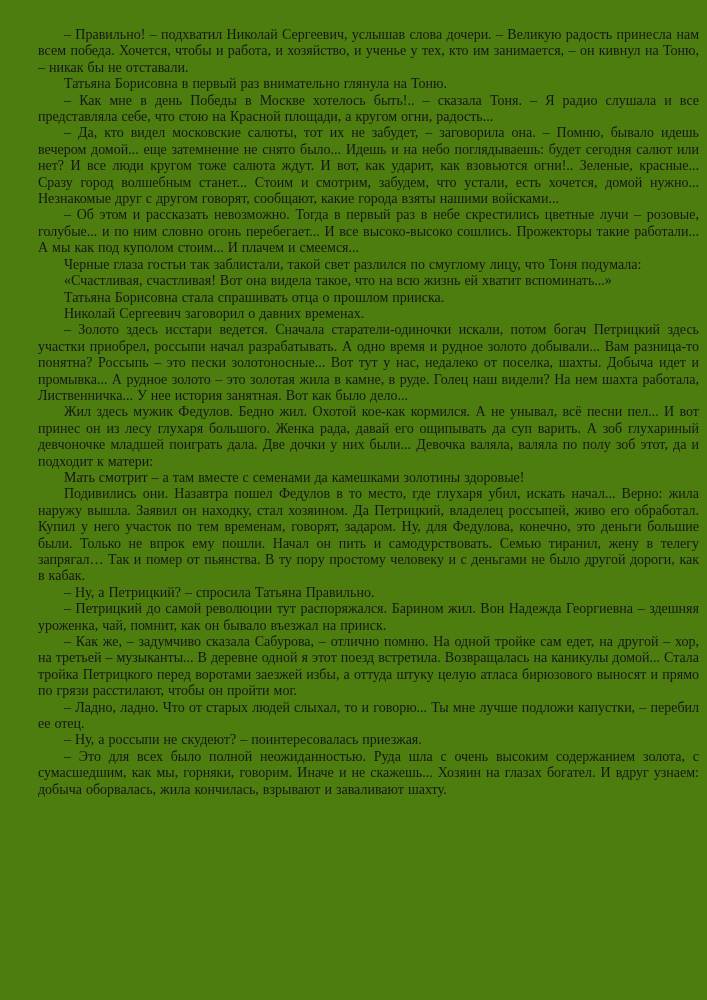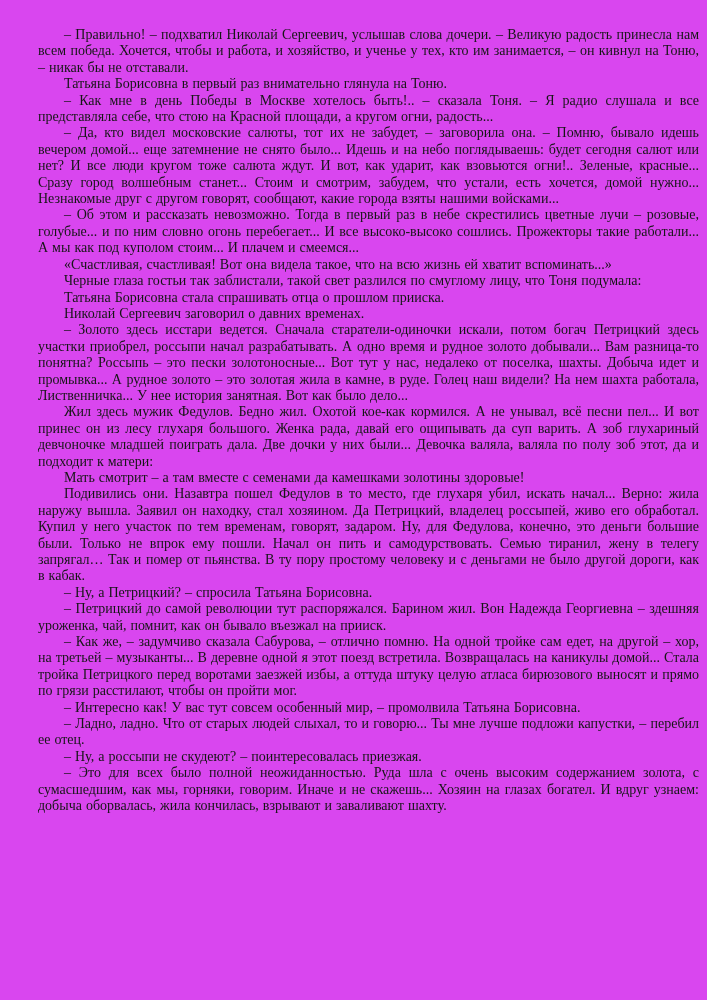--- a/index.html
+++ b/index.html
@@ -9,21 +9,21 @@
   }
   body {
     width: 707px;
     height: 1000px;
     overflow: hidden;
   }
   .page {
     box-sizing: border-box;
     width: 707px;
     height: 1000px;
-    background: #d946ef;
+    background: #4d7c0f;
     padding: 27px 8px 10px 38px;
     font-family: "Liberation Serif", "DejaVu Serif", serif;
     font-size: 14px;
     line-height: 16.4px;
     color: #161616;
     text-align: justify;
     -webkit-font-smoothing: antialiased;
   }
   .page p {
     margin: 0;
@@ -34,28 +34,27 @@
 </style>
 </head>
 <body>
 
 <div class="page">
   <p>– Правильно! –  подхватил Николай Сергеевич, услышав слова дочери. –  Великую радость принесла нам всем победа. Хочется, чтобы и работа, и хозяйство, и ученье у тех, кто им занимается, – он кивнул на Тоню, –  никак бы не отставали.</p>
   <p>Татьяна Борисовна в первый раз внимательно глянула на Тоню.</p>
   <p>– Как мне в день Победы в Москве хотелось быть!.. –  сказала Тоня. –  Я радио слушала и все представляла себе, что стою на Красной площади, а кругом огни, радость...</p>
   <p>– Да, кто видел московские салюты, тот их не забудет, –  заговорила она. –  Помню, бывало идешь вечером домой... еще затемнение не снято было... Идешь и на небо поглядываешь: будет сегодня салют или нет? И все люди кругом тоже салюта ждут. И вот, как ударит, как взовьются огни!.. Зеленые, красные... Сразу город волшебным станет... Стоим и смотрим, забудем, что устали, есть хочется, домой нужно... Незнакомые друг с другом говорят, сообщают, какие города взяты нашими войсками...</p>
   <p>– Об этом и рассказать невозможно. Тогда в первый раз в небе скрестились цветные лучи – розовые, голубые... и по ним словно огонь перебегает... И все высоко-высоко сошлись. Прожекторы такие работали... А мы как под куполом стоим... И плачем и смеемся...</p>
+  <p>Черные глаза гостьи так заблистали, такой свет разлился по смуглому лицу, что Тоня подумала:</p>
   <p>«Счастливая, счастливая! Вот она видела такое, что на всю жизнь ей хватит вспоминать...»</p>
-  <p>Черные глаза гостьи так заблистали, такой свет разлился по смуглому лицу, что Тоня подумала:</p>
   <p>Татьяна Борисовна стала спрашивать отца о прошлом прииска.</p>
   <p>Николай Сергеевич заговорил о давних временах.</p>
   <p>– Золото здесь исстари ведется. Сначала старатели-одиночки искали, потом богач Петрицкий здесь участки приобрел, россыпи начал разрабатывать. А одно время и рудное золото добывали... Вам разница-то понятна? Россыпь –  это пески золотоносные... Вот тут у нас, недалеко от поселка, шахты. Добыча идет и промывка... А рудное золото –  это золотая жила в камне, в руде. Голец наш видели? На нем шахта работала, Лиственничка... У нее история занятная. Вот как было дело...</p>
   <p>Жил здесь мужик Федулов. Бедно жил. Охотой кое-как кормился. А не унывал, всё песни пел... И вот принес он из лесу глухаря большого. Женка рада, давай его ощипывать да суп варить. А зоб глухариный девчоночке младшей поиграть дала. Две дочки у них были... Девочка валяла, валяла по полу зоб этот, да и подходит к матери:</p>
   <p>Мать смотрит –  а там вместе с семенами да камешками золотины здоровые!</p>
   <p>Подивились они. Назавтра пошел Федулов в то место, где глухаря убил, искать начал... Верно: жила наружу вышла. Заявил он находку, стал хозяином. Да Петрицкий, владелец россыпей, живо его обработал. Купил у него участок по тем временам, говорят, задаром. Ну, для Федулова, конечно, это деньги большие были. Только не впрок ему пошли. Начал он пить и самодурствовать. Семью тиранил, жену в телегу запрягал… Так и помер от пьянства. В ту пору простому человеку и с деньгами не было другой дороги, как в кабак.</p>
-  <p>– Ну, а Петрицкий? –  спросила Татьяна Борисовна.</p>
+  <p>– Ну, а Петрицкий? –  спросила Татьяна Правильно.</p>
   <p>– Петрицкий до самой революции тут распоряжался. Барином жил. Вон Надежда Георгиевна – здешняя уроженка, чай, помнит, как он бывало въезжал на прииск.</p>
   <p>– Как же, –  задумчиво сказала Сабурова, –  отлично помню. На одной тройке сам едет, на другой –  хор, на третьей –  музыканты... В деревне одной я этот поезд встретила. Возвращалась на каникулы домой... Стала тройка Петрицкого перед воротами заезжей избы, а оттуда штуку целую атласа бирюзового выносят и прямо по грязи расстилают, чтобы он пройти мог.</p>
-  <p>– Интересно как! У вас тут совсем особенный мир, –  промолвила Татьяна Борисовна.</p>
   <p>– Ладно, ладно. Что от старых людей слыхал, то и говорю... Ты мне лучше подложи капустки, – перебил ее отец.</p>
   <p>– Ну, а россыпи не скудеют? –  поинтересовалась приезжая.</p>
   <p>– Это для всех было полной неожиданностью. Руда шла с очень высоким содержанием золота, с сумасшедшим, как мы, горняки, говорим. Иначе и не скажешь... Хозяин на глазах богател. И вдруг узнаем: добыча оборвалась, жила кончилась, взрывают и заваливают шахту.</p>
 </div>
 
 </body></html>

